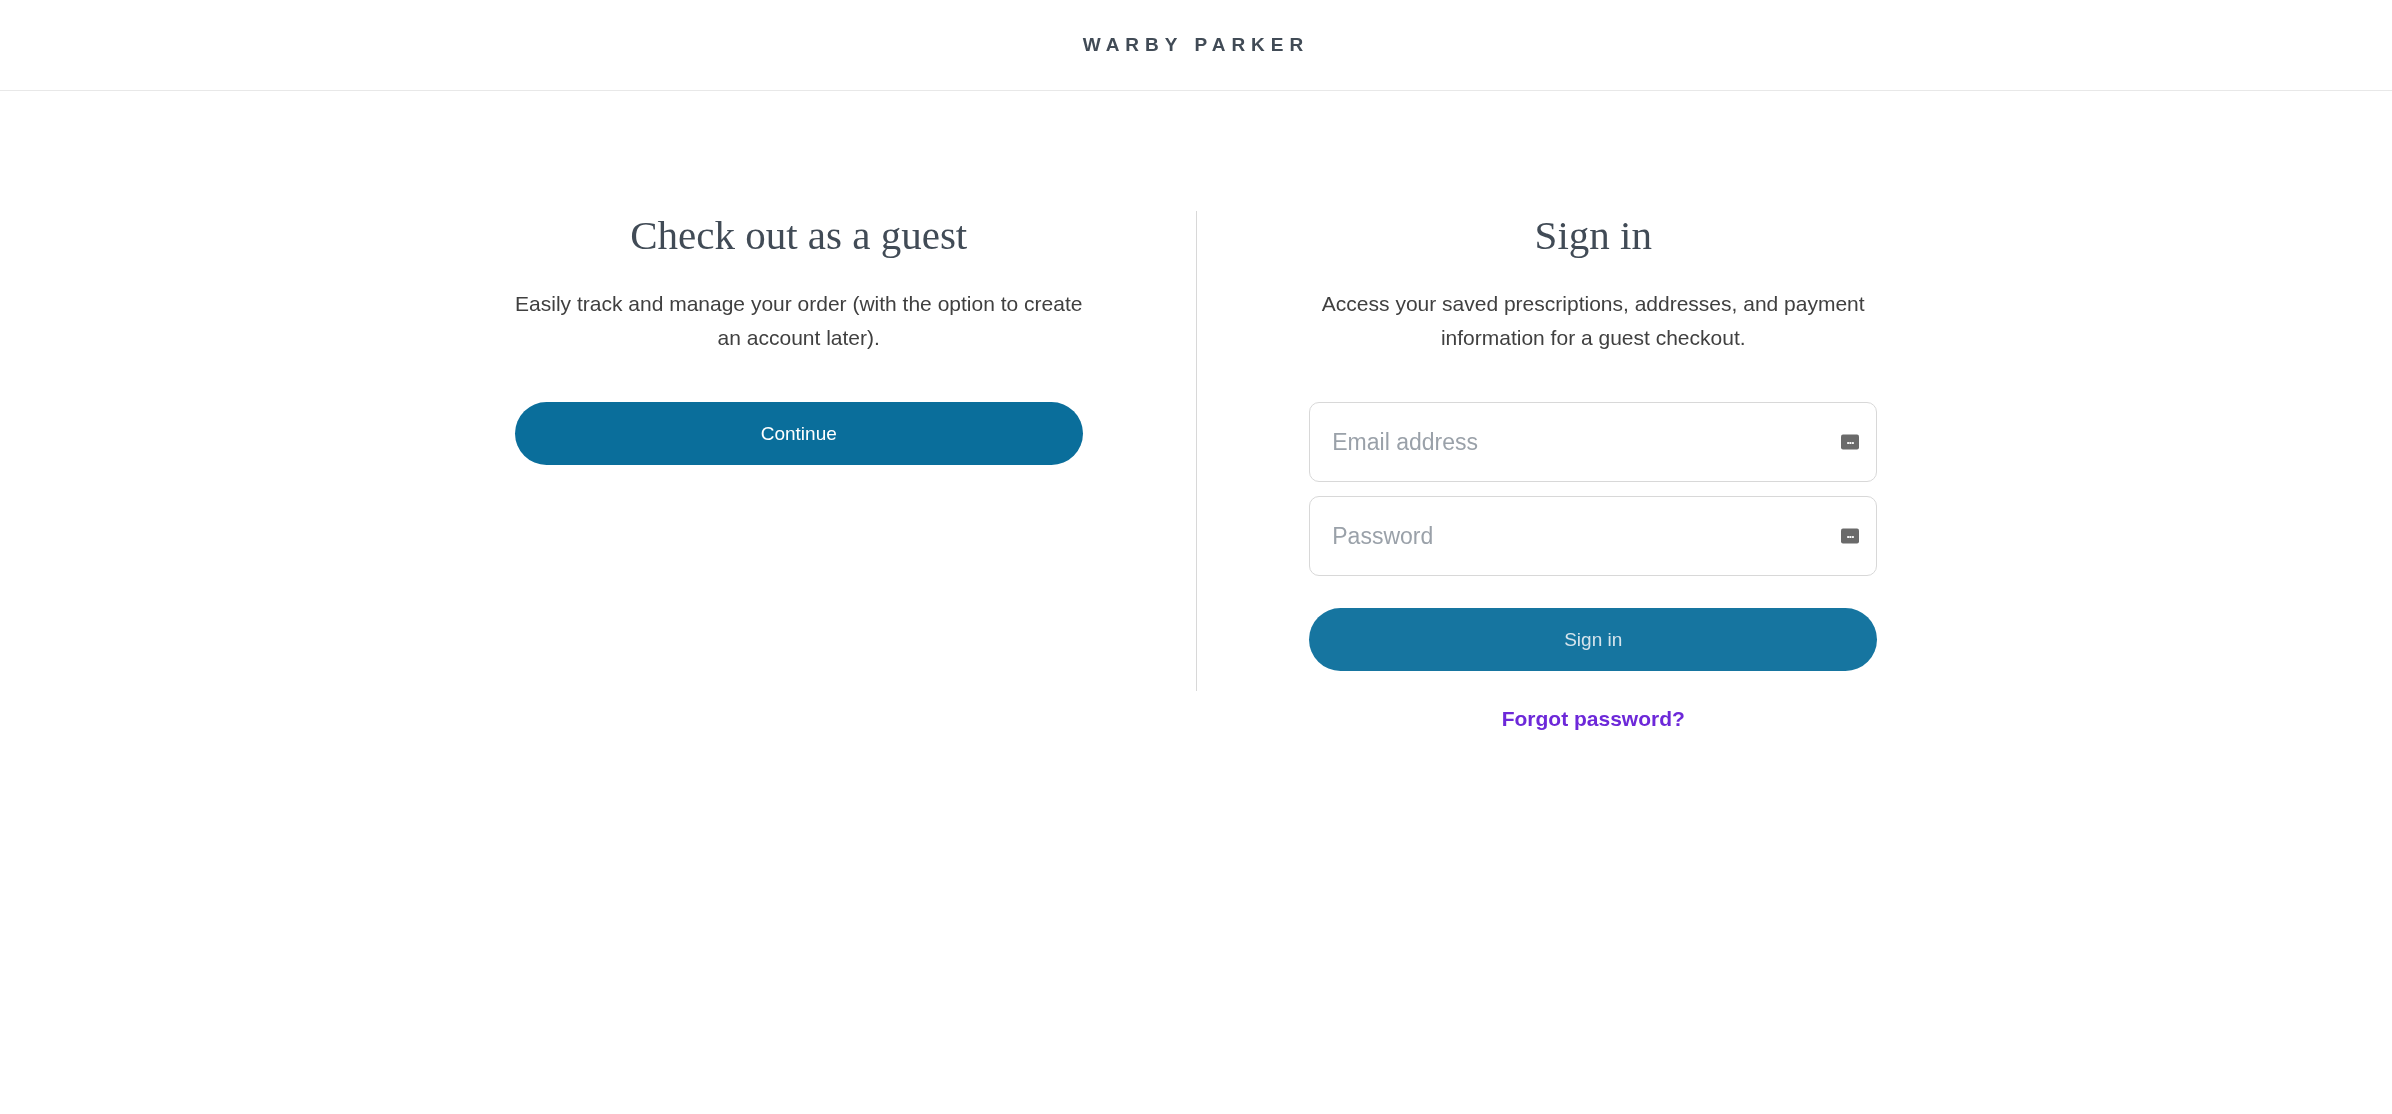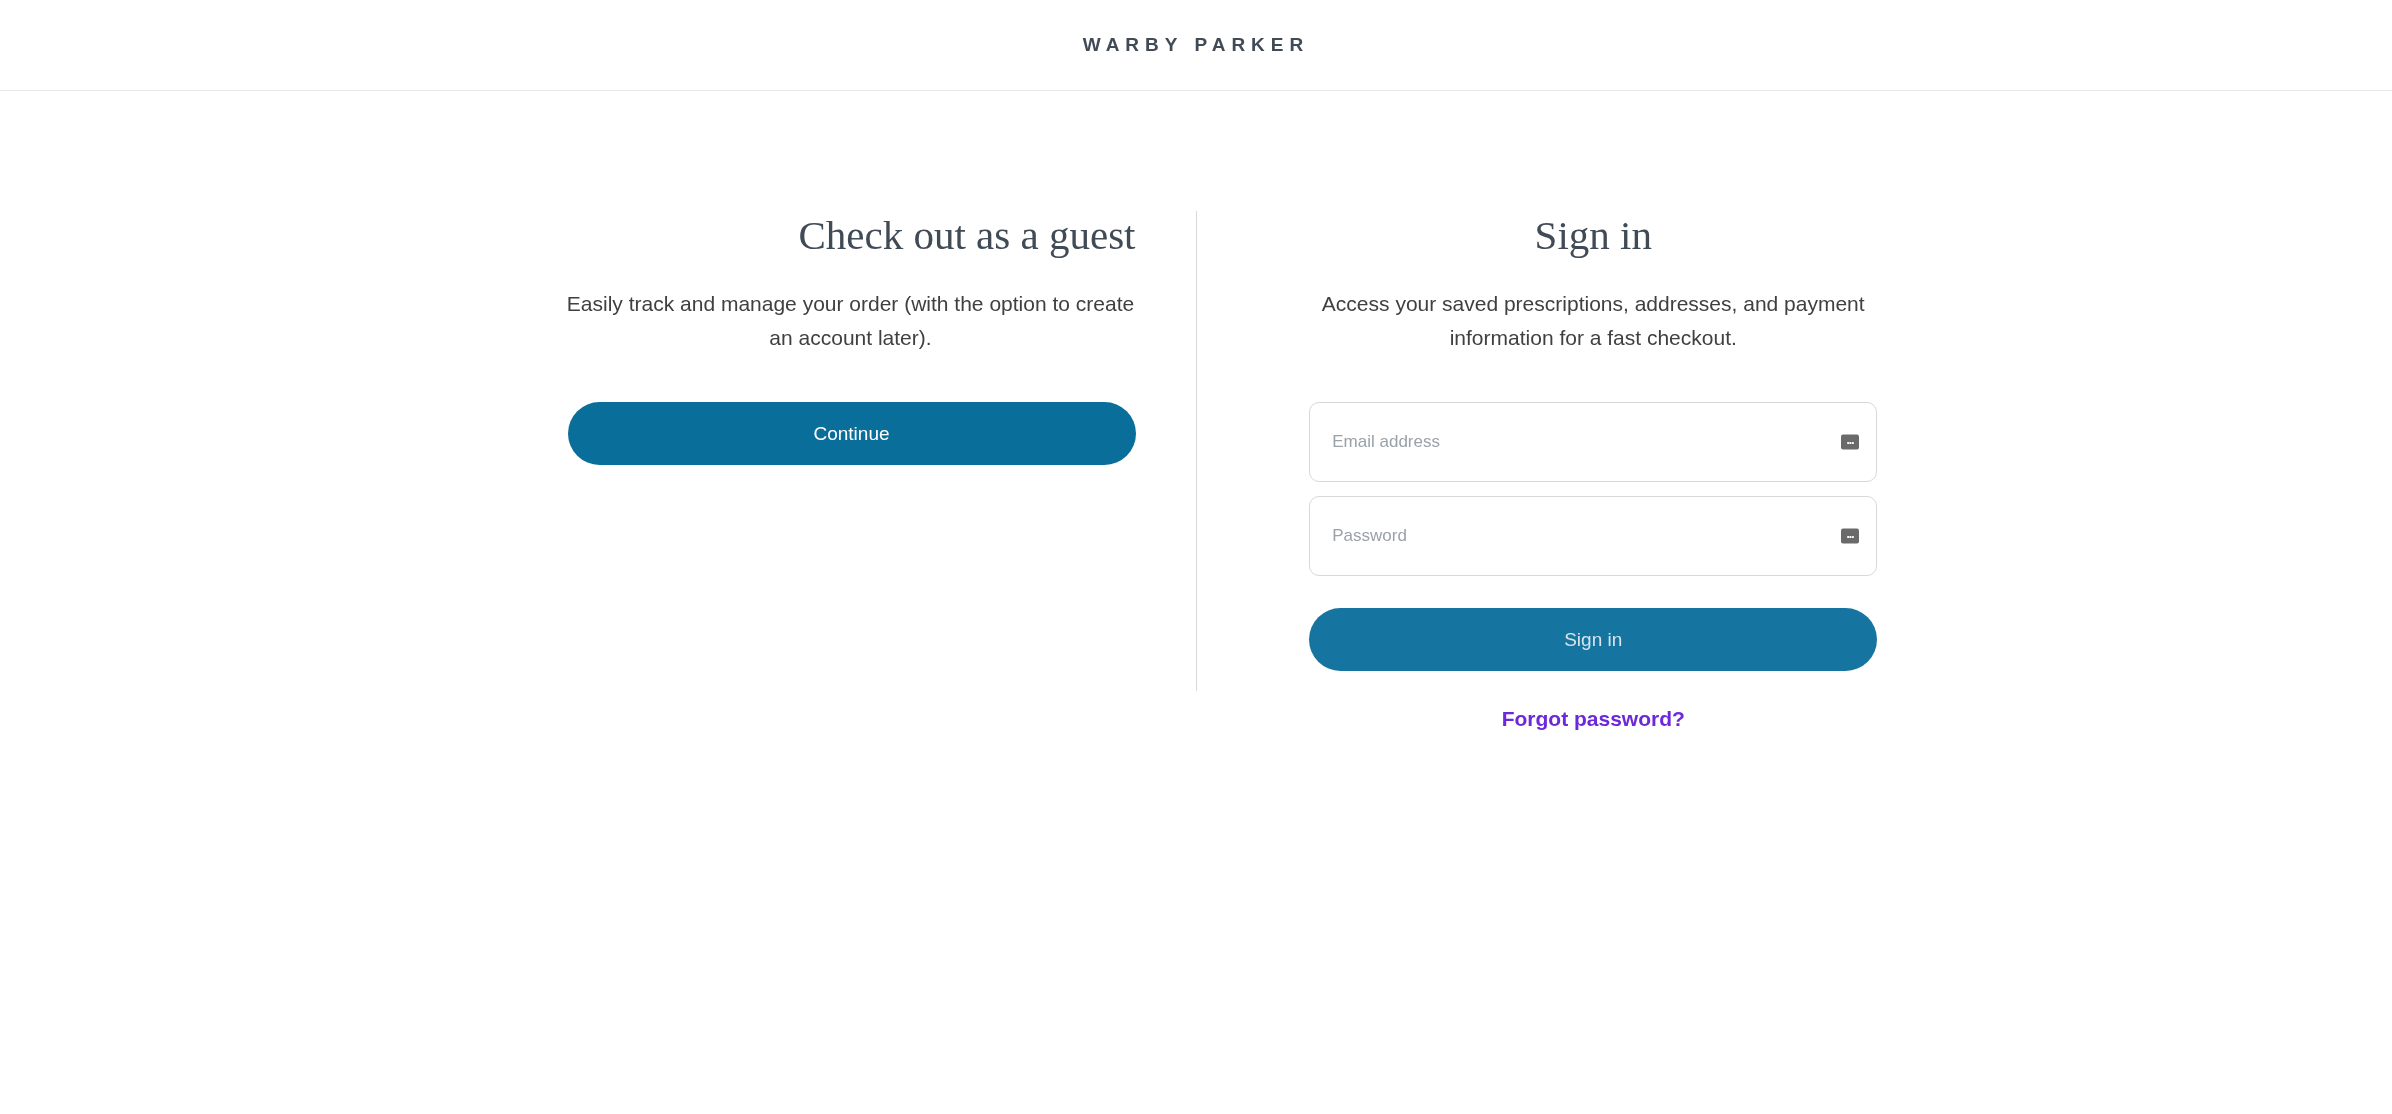--- a/index.html
+++ b/index.html
@@ -33,21 +33,20 @@
     }
     .column {
       flex: 1;
       display: flex;
       flex-direction: column;
       align-items: center;
       padding: 0 60px;
     }
     .column-left {
       padding-left: 40px;
-      align-items: flex-end;
     }
     .column-right {
       padding-right: 40px;
     }
     .divider {
       width: 1px;
       background: #d8d8d8;
       margin-top: 0;
       height: 480px;
     }
@@ -94,21 +93,21 @@
     .input-wrapper {
       position: relative;
       width: 100%;
     }
     .text-input {
       width: 100%;
       height: 80px;
       border: 1px solid #d8d8d8;
       border-radius: 10px;
       padding: 0 55px 0 22px;
-      font-size: 17px;
+      font-size: 23px;
       color: #414b56;
       background: #ffffff;
     }
     .text-input::placeholder {
       color: #9aa1a9;
     }
     .input-icon {
       position: absolute;
       right: 18px;
       top: 50%;
@@ -153,21 +152,21 @@
   <div class="column column-left">
     <h1 class="title">Check out as a guest</h1>
     <p class="subtitle">Easily track and manage your order (with the option to create an account later).</p>
     <button class="btn-primary">Continue</button>
   </div>
 
   <div class="divider"></div>
 
   <div class="column column-right">
     <h1 class="title">Sign in</h1>
-    <p class="subtitle">Access your saved prescriptions, addresses, and payment information for a fast checkout.</p>
+    <p class="subtitle">Access your saved prescriptions, addresses, and payment information for a guest checkout.</p>
 
     <div class="form-group">
       <div class="input-wrapper">
         <input type="text" class="text-input" placeholder="Email address" style="">
         <span class="input-icon"></span>
       </div>
     </div>
 
     <div class="form-group">
       <div class="input-wrapper">

